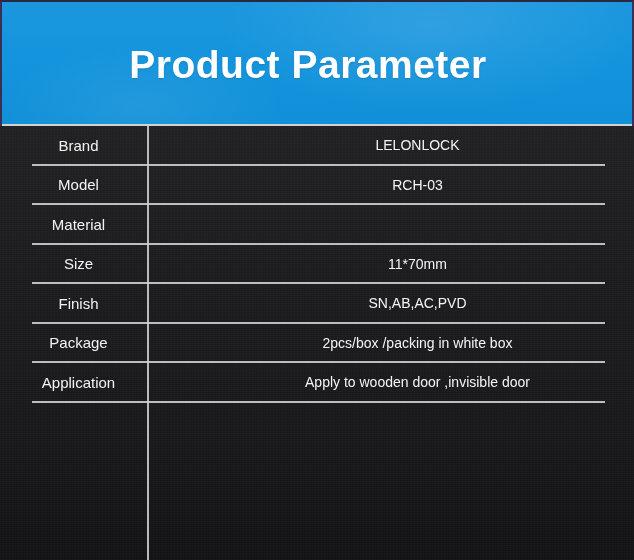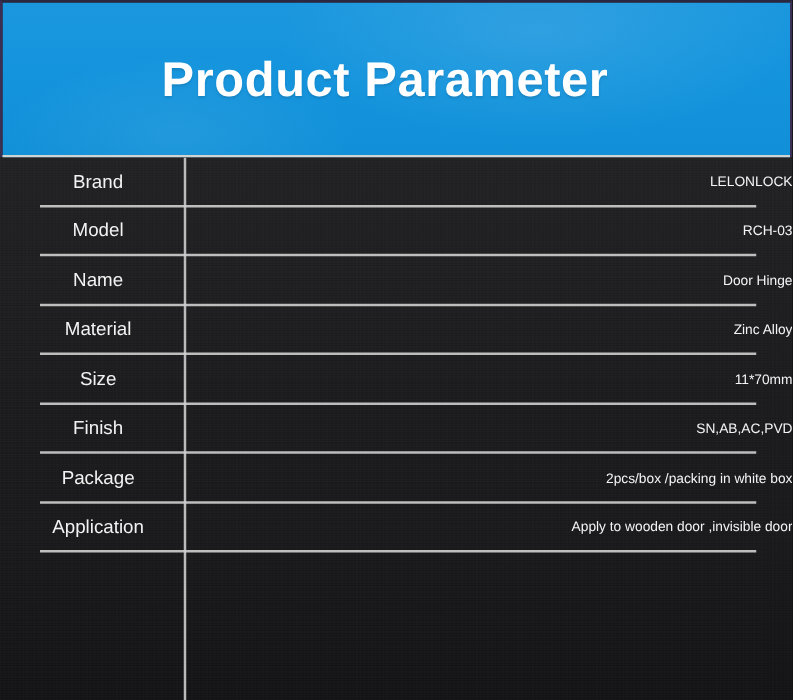--- a/index.html
+++ b/index.html
@@ -119,23 +119,23 @@
     text-align: center;
     color: #f2f2f2;
     font-size: 15px;
     line-height: 1.1;
     white-space: nowrap;
   }
   .row-value {
     flex: 1;
     box-sizing: border-box;
     padding-left: 44px;
-    text-align: right;
+    text-align: center;
     color: #f4f4f4;
-    font-size: 11px;
+    font-size: 14px;
     line-height: 1.1;
     white-space: nowrap;
   }
 </style>
 </head>
 <body>
 
 <div class="page">
 
   <div class="banner">
@@ -148,26 +148,21 @@
     <div class="rows">
         <div class="row">
           <div class="row-label">Brand</div>
           <div class="row-value">LELONLOCK</div>
         </div>
         <div class="row">
           <div class="row-label">Model</div>
           <div class="row-value">RCH-03</div>
         </div>
         <div class="row">
-          <div class="row-label">Name</div>
-          <div class="row-value">Door Hinge</div>
-        </div>
-        <div class="row">
           <div class="row-label">Material</div>
-          <div class="row-value">Zinc Alloy</div>
         </div>
         <div class="row">
           <div class="row-label">Size</div>
           <div class="row-value">11*70mm</div>
         </div>
         <div class="row">
           <div class="row-label">Finish</div>
           <div class="row-value">SN,AB,AC,PVD</div>
         </div>
         <div class="row">

